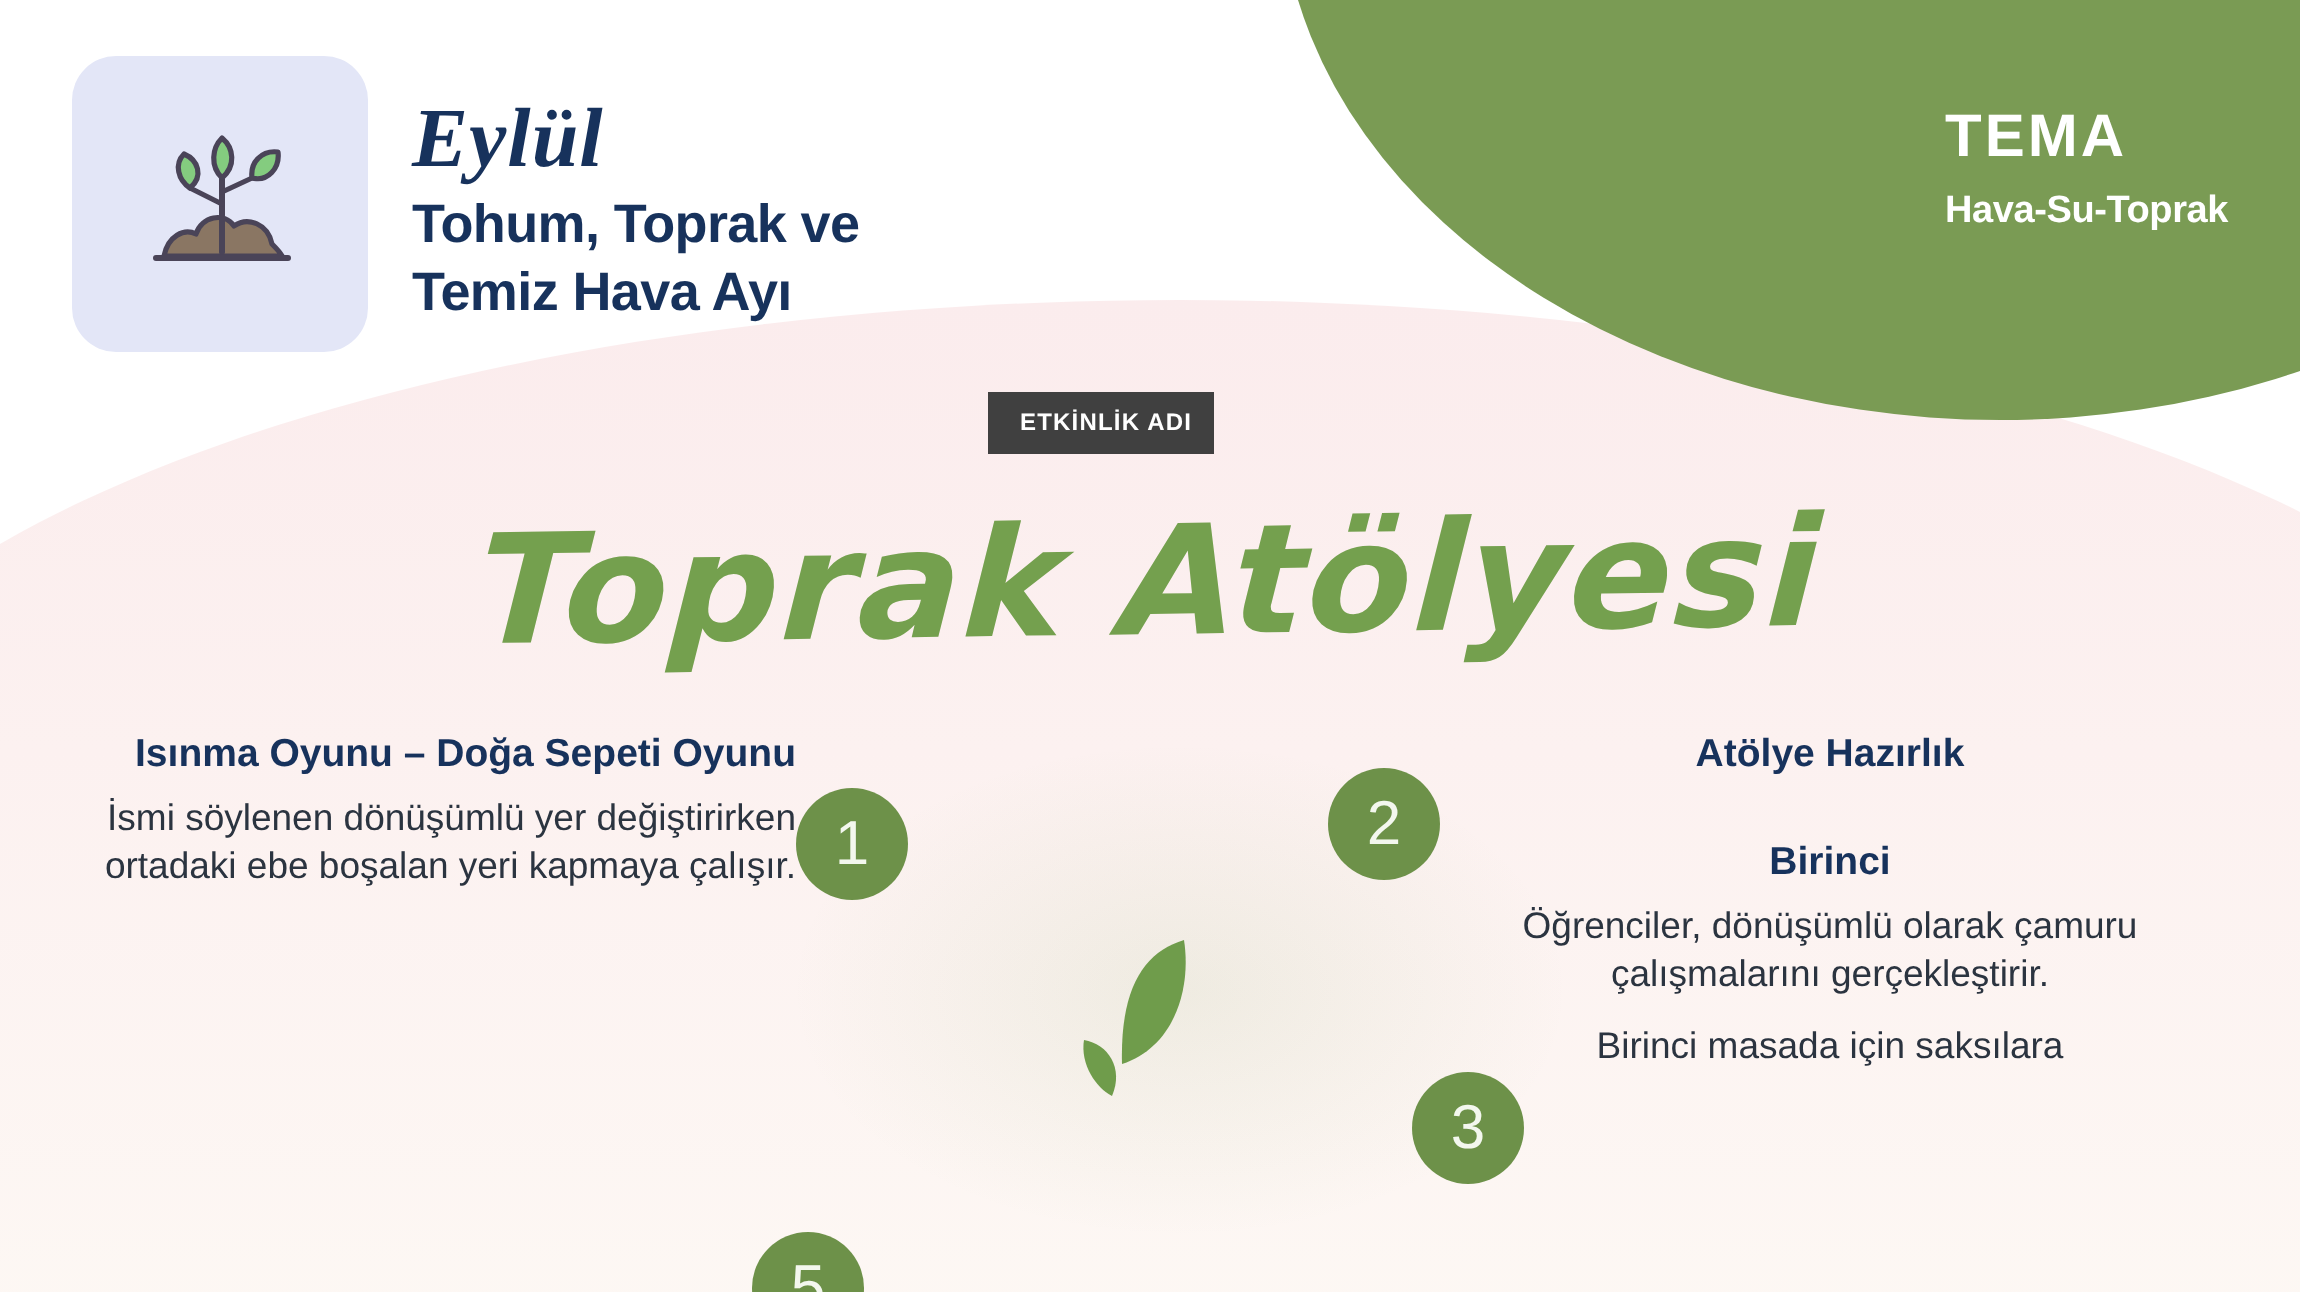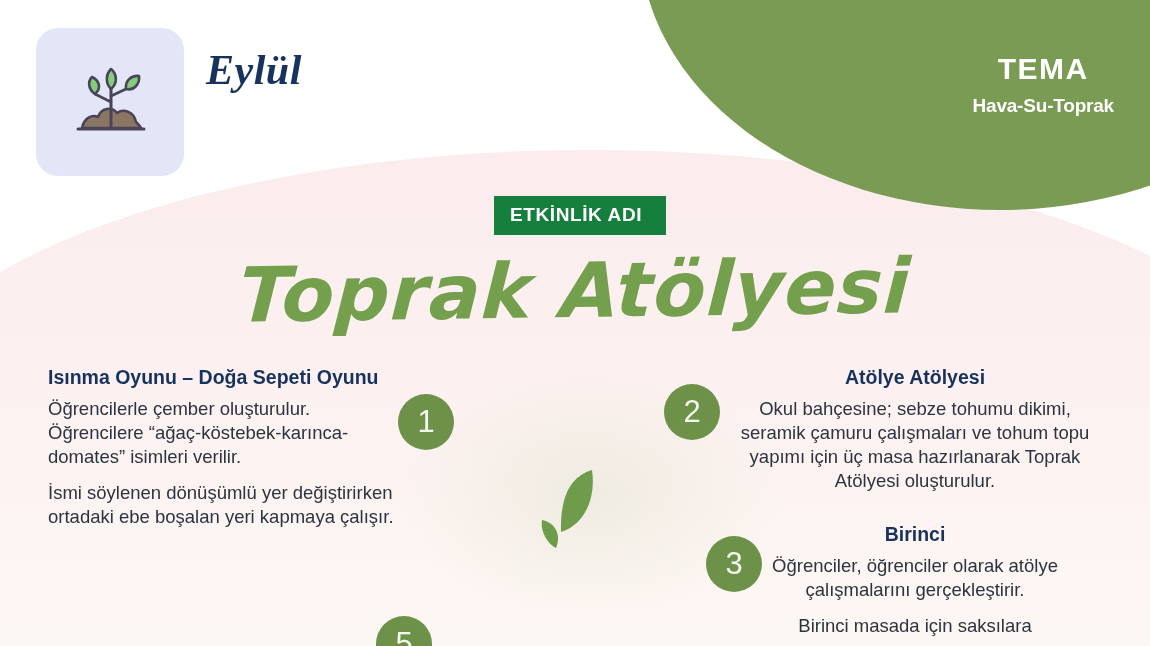--- a/index.html
+++ b/index.html
@@ -94,21 +94,21 @@
     line-height: 1.25;
     color: #17325c;
     letter-spacing: -0.3px;
   }
 
   
   .theme-block {
     position: absolute;
     right: 36px;
     top: 52px;
-    text-align: center;
+    text-align: left;
     color: #ffffff;
     margin-left: 24px;
   }
   .theme-label {
     font-size: 30px;
     font-weight: bold;
     letter-spacing: 1.5px;
     line-height: 1.1;
   }
   .theme-value {
@@ -116,26 +116,26 @@
     font-size: 19px;
     font-weight: bold;
     letter-spacing: -0.2px;
   }
 
   
   .badge {
     position: absolute;
     left: 494px;
     top: 196px;
-    background: #15803d;
+    background: #404040;
     color: #ffffff;
-    font-size: 19px;
+    font-size: 12px;
     font-weight: bold;
     letter-spacing: .6px;
-    padding: 8px 24px 9px 16px;
+    padding: 8px 11px 9px 16px;
   }
 
   
   .title {
     position: absolute;
     left: 0;
     right: 0;
     top: 246px;
     text-align: center;
     color: #74a04e;
@@ -149,21 +149,21 @@
   }
 
   
   .col {
     position: absolute;
     width: 350px;
     color: #2b3440;
     font-size: 18.5px;
     line-height: 1.30;
   }
-  .col-left  { left: 48px;  top: 366px; text-align: left; }
+  .col-left  { left: 48px;  top: 366px; text-align: right; }
   .col-right { left: 740px; top: 366px; text-align: center; }
 
   .step-head {
     font-size: 19.5px;
     font-weight: bold;
     color: #17325c;
     line-height: 1.22;
     margin-bottom: 7px;
   }
   .step-para { margin: 0 0 12px 0; }
@@ -223,20 +223,24 @@
           <path d="M49 37 C43 31 44 22 49 17 C55 22 56 31 49 37 Z" fill="#84cc7f" stroke="#4a4458" stroke-width="2.6" stroke-linejoin="round"></path>
 
           <path d="M64 37 C63 29 69 23 77 24 C78 32 72 39 64 37 Z" fill="#84cc7f" stroke="#4a4458" stroke-width="2.6" stroke-linejoin="round"></path>
 
           <path d="M33 42 C27 38 25 30 30 25 C37 28 40 36 33 42 Z" fill="#84cc7f" stroke="#4a4458" stroke-width="2.6" stroke-linejoin="round"></path>
         </svg>
       </span>
     </div>
     <div class="month-text">
       <div class="month-name">Eylül</div>
+      <div class="month-sub">
+        <div>Tohum, Toprak ve</div>
+        <div>Temiz Hava Ayı</div>
+      </div>
     </div>
   </div>
 
   <div class="theme-block">
     <div class="theme-label">TEMA</div>
     <div class="theme-value">Hava-Su-Toprak</div>
   </div>
 
   <div class="badge">ETKİNLİK ADI</div>
 
@@ -258,30 +262,28 @@
   </div>
 
   <div class="num num-1">1</div>
   <div class="num num-2">2</div>
   <div class="num num-3">3</div>
   <div class="num num-5">5</div>
 
   <div class="col col-left">
     <div class="step-block">
       <div class="step-head">Isınma Oyunu – Doğa Sepeti Oyunu</div>
-      <p class="step-para">Öğrencilerle çember oluşturulur. Öğrencilere “ağaç-köstebek-karınca-domates” isimleri verilir.</p>
       <p class="step-para">İsmi söylenen dönüşümlü yer değiştirirken ortadaki ebe boşalan yeri kapmaya çalışır.</p>
     </div>
   </div>
 
   <div class="col col-right">
     <div class="step-block">
-      <div class="step-head">Atölye Atölyesi</div>
-      <p class="step-para">Okul bahçesine; sebze tohumu dikimi, seramik çamuru çalışmaları ve tohum topu yapımı için üç masa hazırlanarak Toprak Atölyesi oluşturulur.</p>
+      <div class="step-head">Atölye Hazırlık</div>
     </div>
     <div class="step-block" style="margin-top:30px">
       <div class="step-head">Birinci</div>
-      <p class="step-para">Öğrenciler, öğrenciler olarak atölye çalışmalarını gerçekleştirir.</p>
+      <p class="step-para">Öğrenciler, dönüşümlü olarak çamuru çalışmalarını gerçekleştirir.</p>
       <p class="step-para">Birinci masada için saksılara</p>
     </div>
   </div>
 
 </div>
 
 </body></html>

